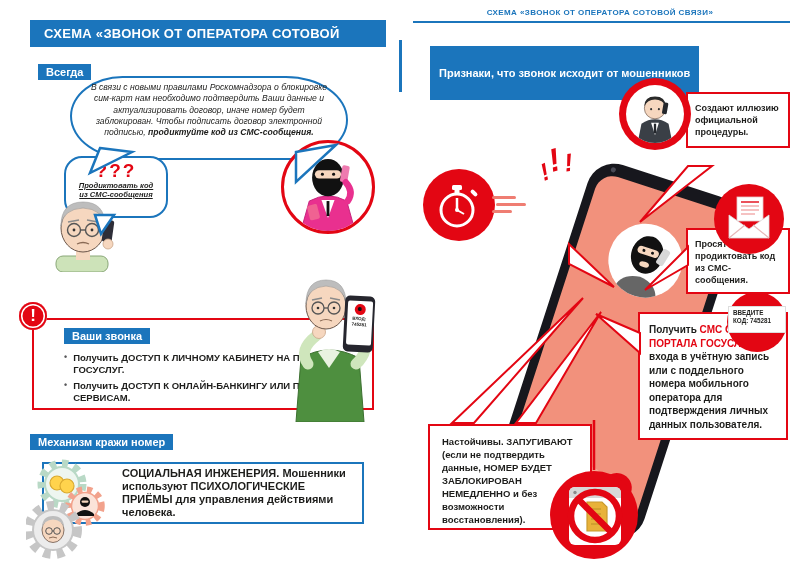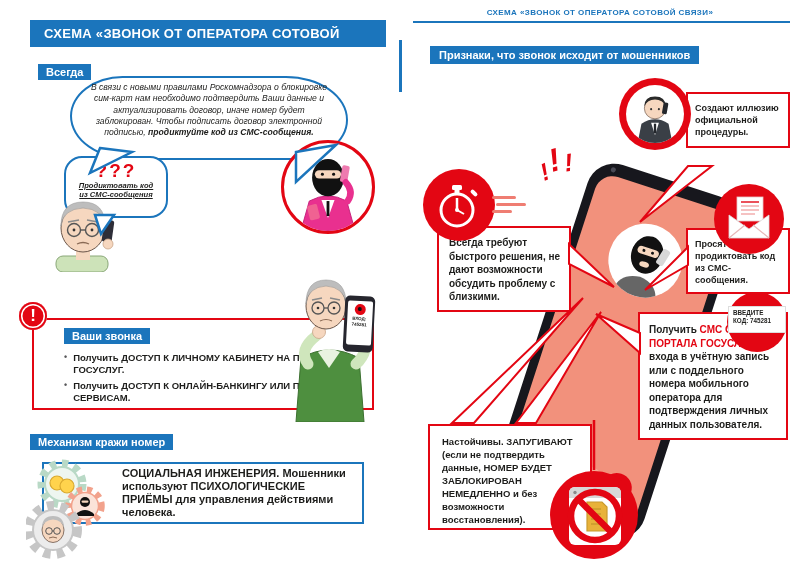--- a/index.html
+++ b/index.html
@@ -37,21 +37,21 @@
                   background:#fff;z-index:3;overflow:hidden;box-sizing:border-box;}
   .victim2-phone{left:344px;top:296px;width:30px;height:56px;background:#26262e;border-radius:5px;z-index:4;transform:rotate(3deg);}
   .victim2-screen{position:absolute;left:2.5px;top:5px;width:25px;height:44px;background:#fff;border-radius:2px;text-align:center;}
   .victim2-screen .scam-ico{display:block;margin:3px auto 1px;width:11px;height:11px;border-radius:50%;background:#e30613;position:relative;}
   .victim2-screen .scam-ico:after{content:"";position:absolute;left:3.5px;top:2.5px;width:4px;height:4px;border-radius:50%;background:#111;}
   .victim2-screen .scr-line{display:block;font-size:4.5px;font-weight:bold;line-height:5.5px;color:#1d1d1b;}
   
   .r-header{left:420px;top:8px;width:360px;text-align:center;font-size:8px;font-weight:bold;color:#1b75bc;letter-spacing:.4px;z-index:3;}
   .r-rule{left:413px;top:21px;width:377px;height:2px;background:#1b75bc;z-index:3;}
   .page-divider{left:399px;top:40px;width:3px;height:52px;background:#1b75bc;z-index:3;}
-  .section-tag{left:430px;top:46px;font-size:11px;padding:3px 9px;}
+  .section-tag{left:430px;top:46px;font-size:11px;padding:21px 9px;}
   .callout{border:2px solid #e30613;background:#fff;box-sizing:border-box;z-index:3;font-weight:bold;color:#1d1d1b;}
   .co-official{left:686px;top:92px;width:104px;height:56px;font-size:9px;line-height:12px;padding:8px 7px;}
   .co-urgency{left:437px;top:226px;width:134px;height:86px;font-size:10px;line-height:13.5px;padding:8px 6px 8px 10px;}
   .co-code{left:686px;top:228px;width:104px;height:66px;font-size:9px;line-height:12px;padding:8px 7px;}
   .co-sms{left:638px;top:312px;width:150px;height:128px;font-size:10px;line-height:13.5px;padding:9px 9px;}
   .co-threat{left:428px;top:424px;width:164px;height:106px;font-size:9.5px;line-height:13px;padding:9px 12px;}
   .red-text{color:#e30613;}
   .icon-circle{background:#e30613;border-radius:50%;z-index:5;}
   .c-official{left:619px;top:78px;width:72px;height:72px;display:flex;align-items:center;justify-content:center;}
   .c-official .inner{width:58px;height:58px;background:#fff;border-radius:50%;overflow:hidden;}
@@ -271,21 +271,20 @@
       <rect x="31.5" y="21" width="5" height="4" fill="#fff"></rect>
       <rect x="47" y="22" width="8" height="4" rx="2" fill="#fff" transform="rotate(45 51 24)"></rect>
       <line x1="34" y1="41" x2="34" y2="29" stroke="#fff" stroke-width="2.5"></line>
       <line x1="34" y1="41" x2="41" y2="45" stroke="#fff" stroke-width="2"></line>
       <circle cx="34" cy="41" r="2" fill="#fff"></circle>
     </svg>
   </div>
   <div class="abs speed-line" style="left:492px;top:196px;width:24px;"></div>
   <div class="abs speed-line" style="left:496px;top:203px;width:30px;"></div>
   <div class="abs speed-line" style="left:492px;top:210px;width:20px;"></div>
-  <div class="abs callout co-urgency">Всегда требуют быстрого решения, не дают возможности обсудить проблему с близкими.</div>
 
   <div class="abs icon-circle c-envelope">
     <svg viewBox="0 0 70 70" width="70" height="70">
       <rect x="23" y="13" width="26" height="24" fill="#fff" stroke="#e8c9c9" stroke-width="0.8"></rect>
       <line x1="27" y1="18" x2="45" y2="18" stroke="#e30613" stroke-width="1.4"></line>
       <line x1="27" y1="22" x2="45" y2="22" stroke="#e99" stroke-width="1.2"></line>
       <line x1="27" y1="26" x2="45" y2="26" stroke="#e99" stroke-width="1.2"></line>
       <line x1="27" y1="30" x2="41" y2="30" stroke="#e99" stroke-width="1.2"></line>
       <path d="M15 31 L35 45 L55 31 L55 54 L15 54 Z" fill="#fff" stroke="#ddd" stroke-width="0.8"></path>
       <path d="M15 54 L31 41 M55 54 L39 41" stroke="#e6b8b8" stroke-width="1.2"></path>

